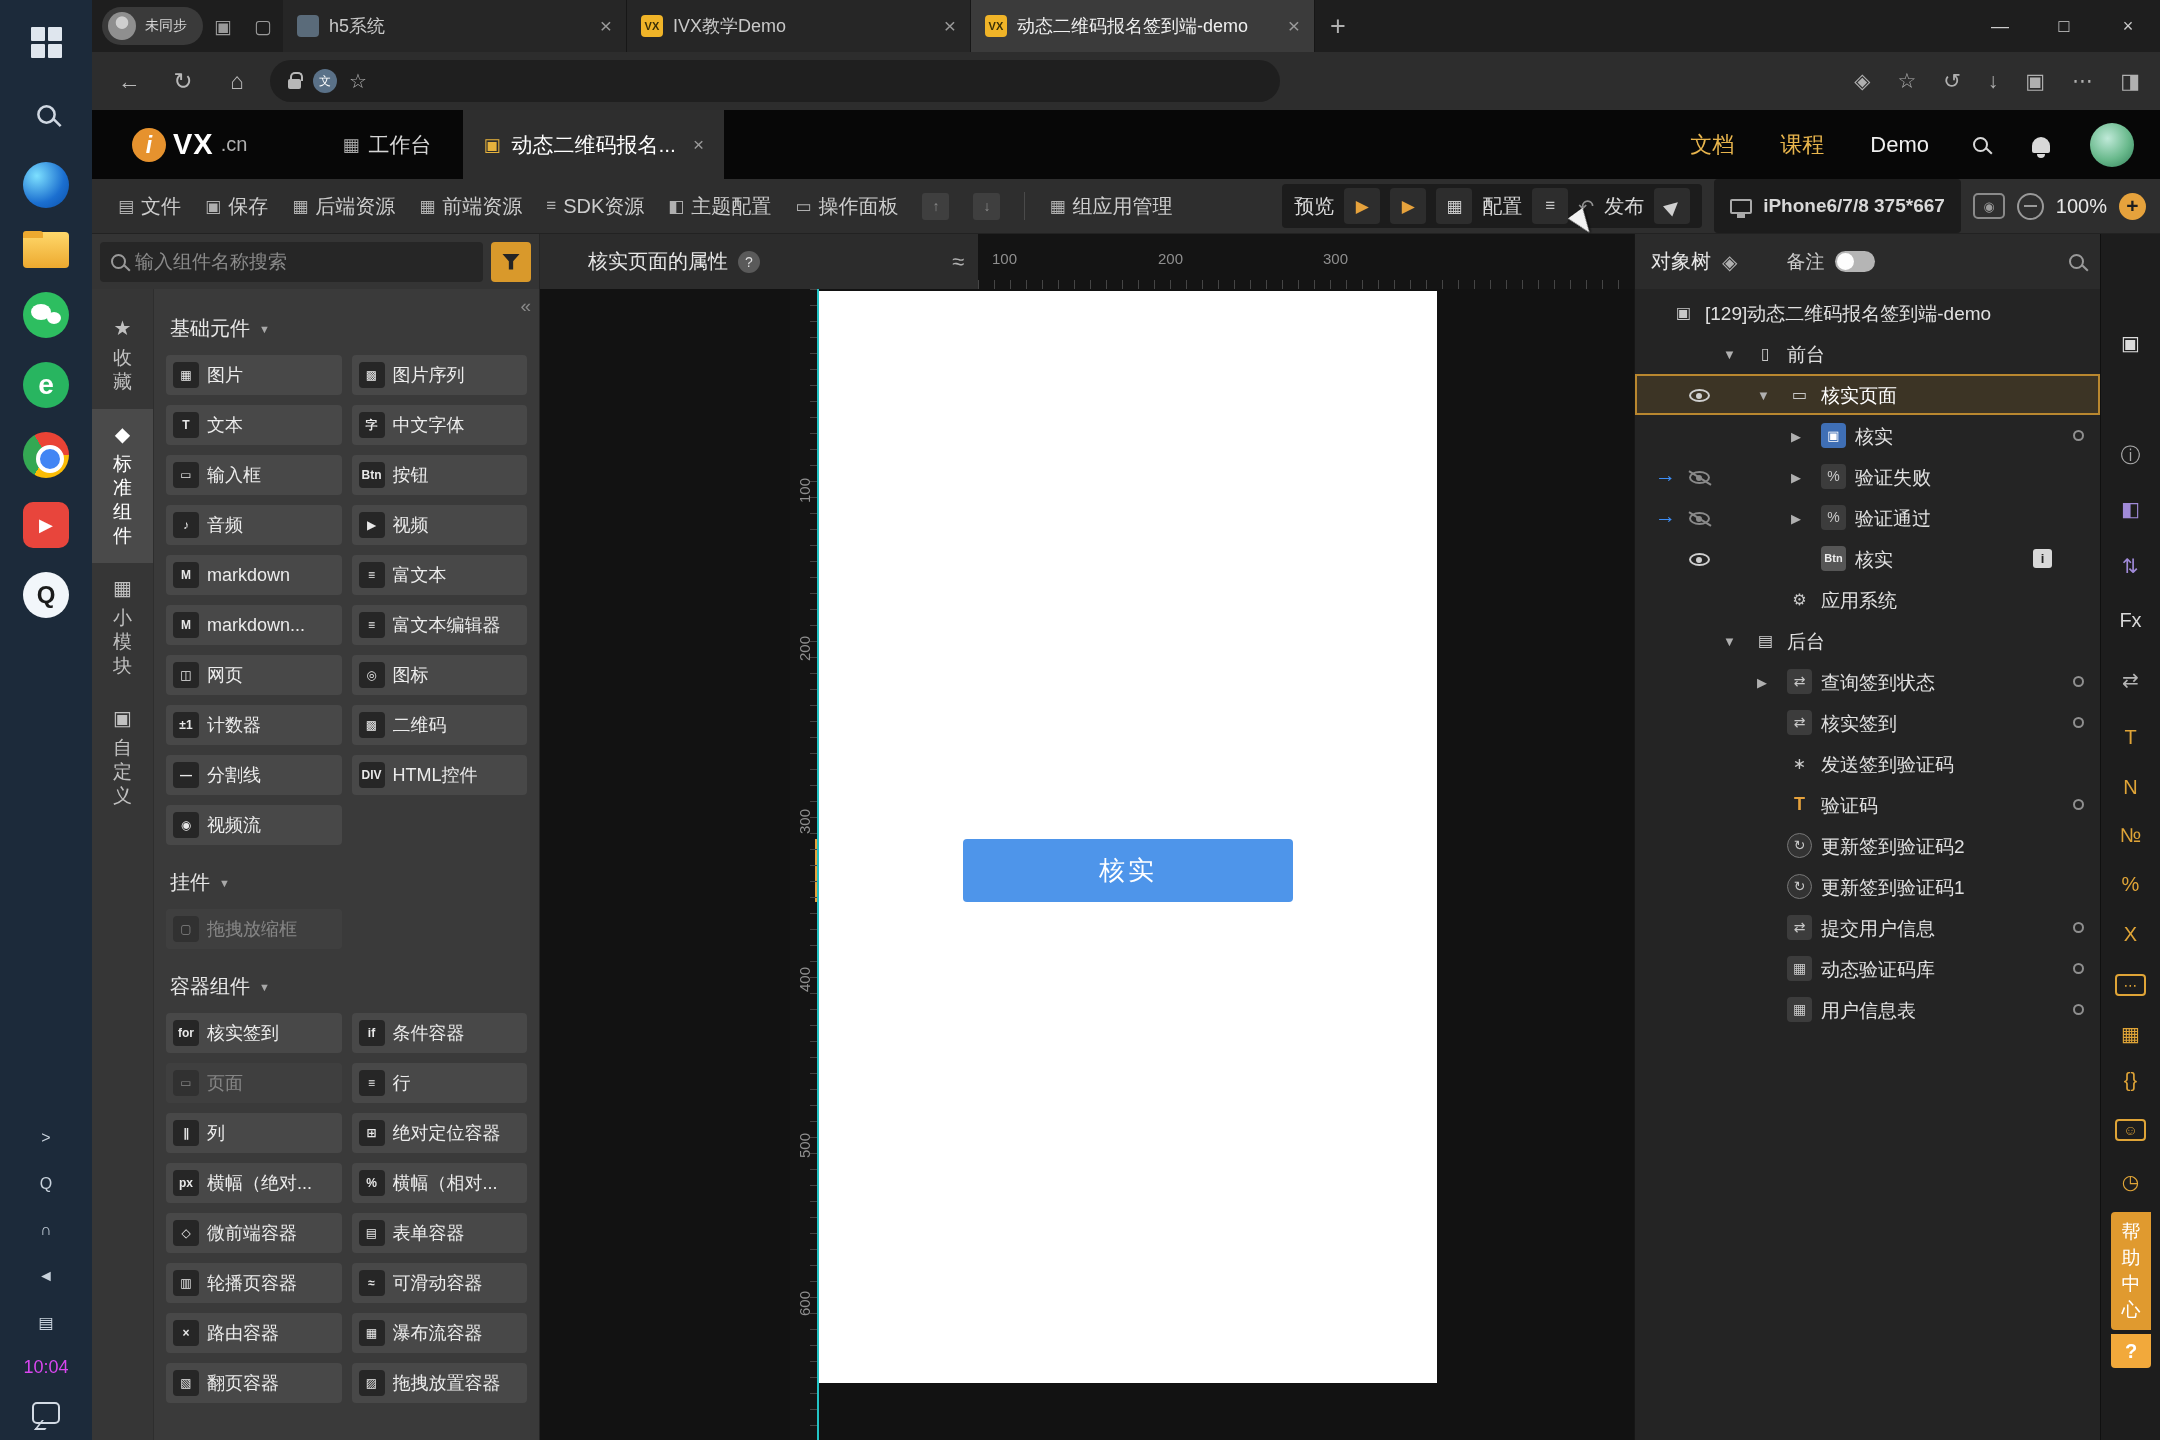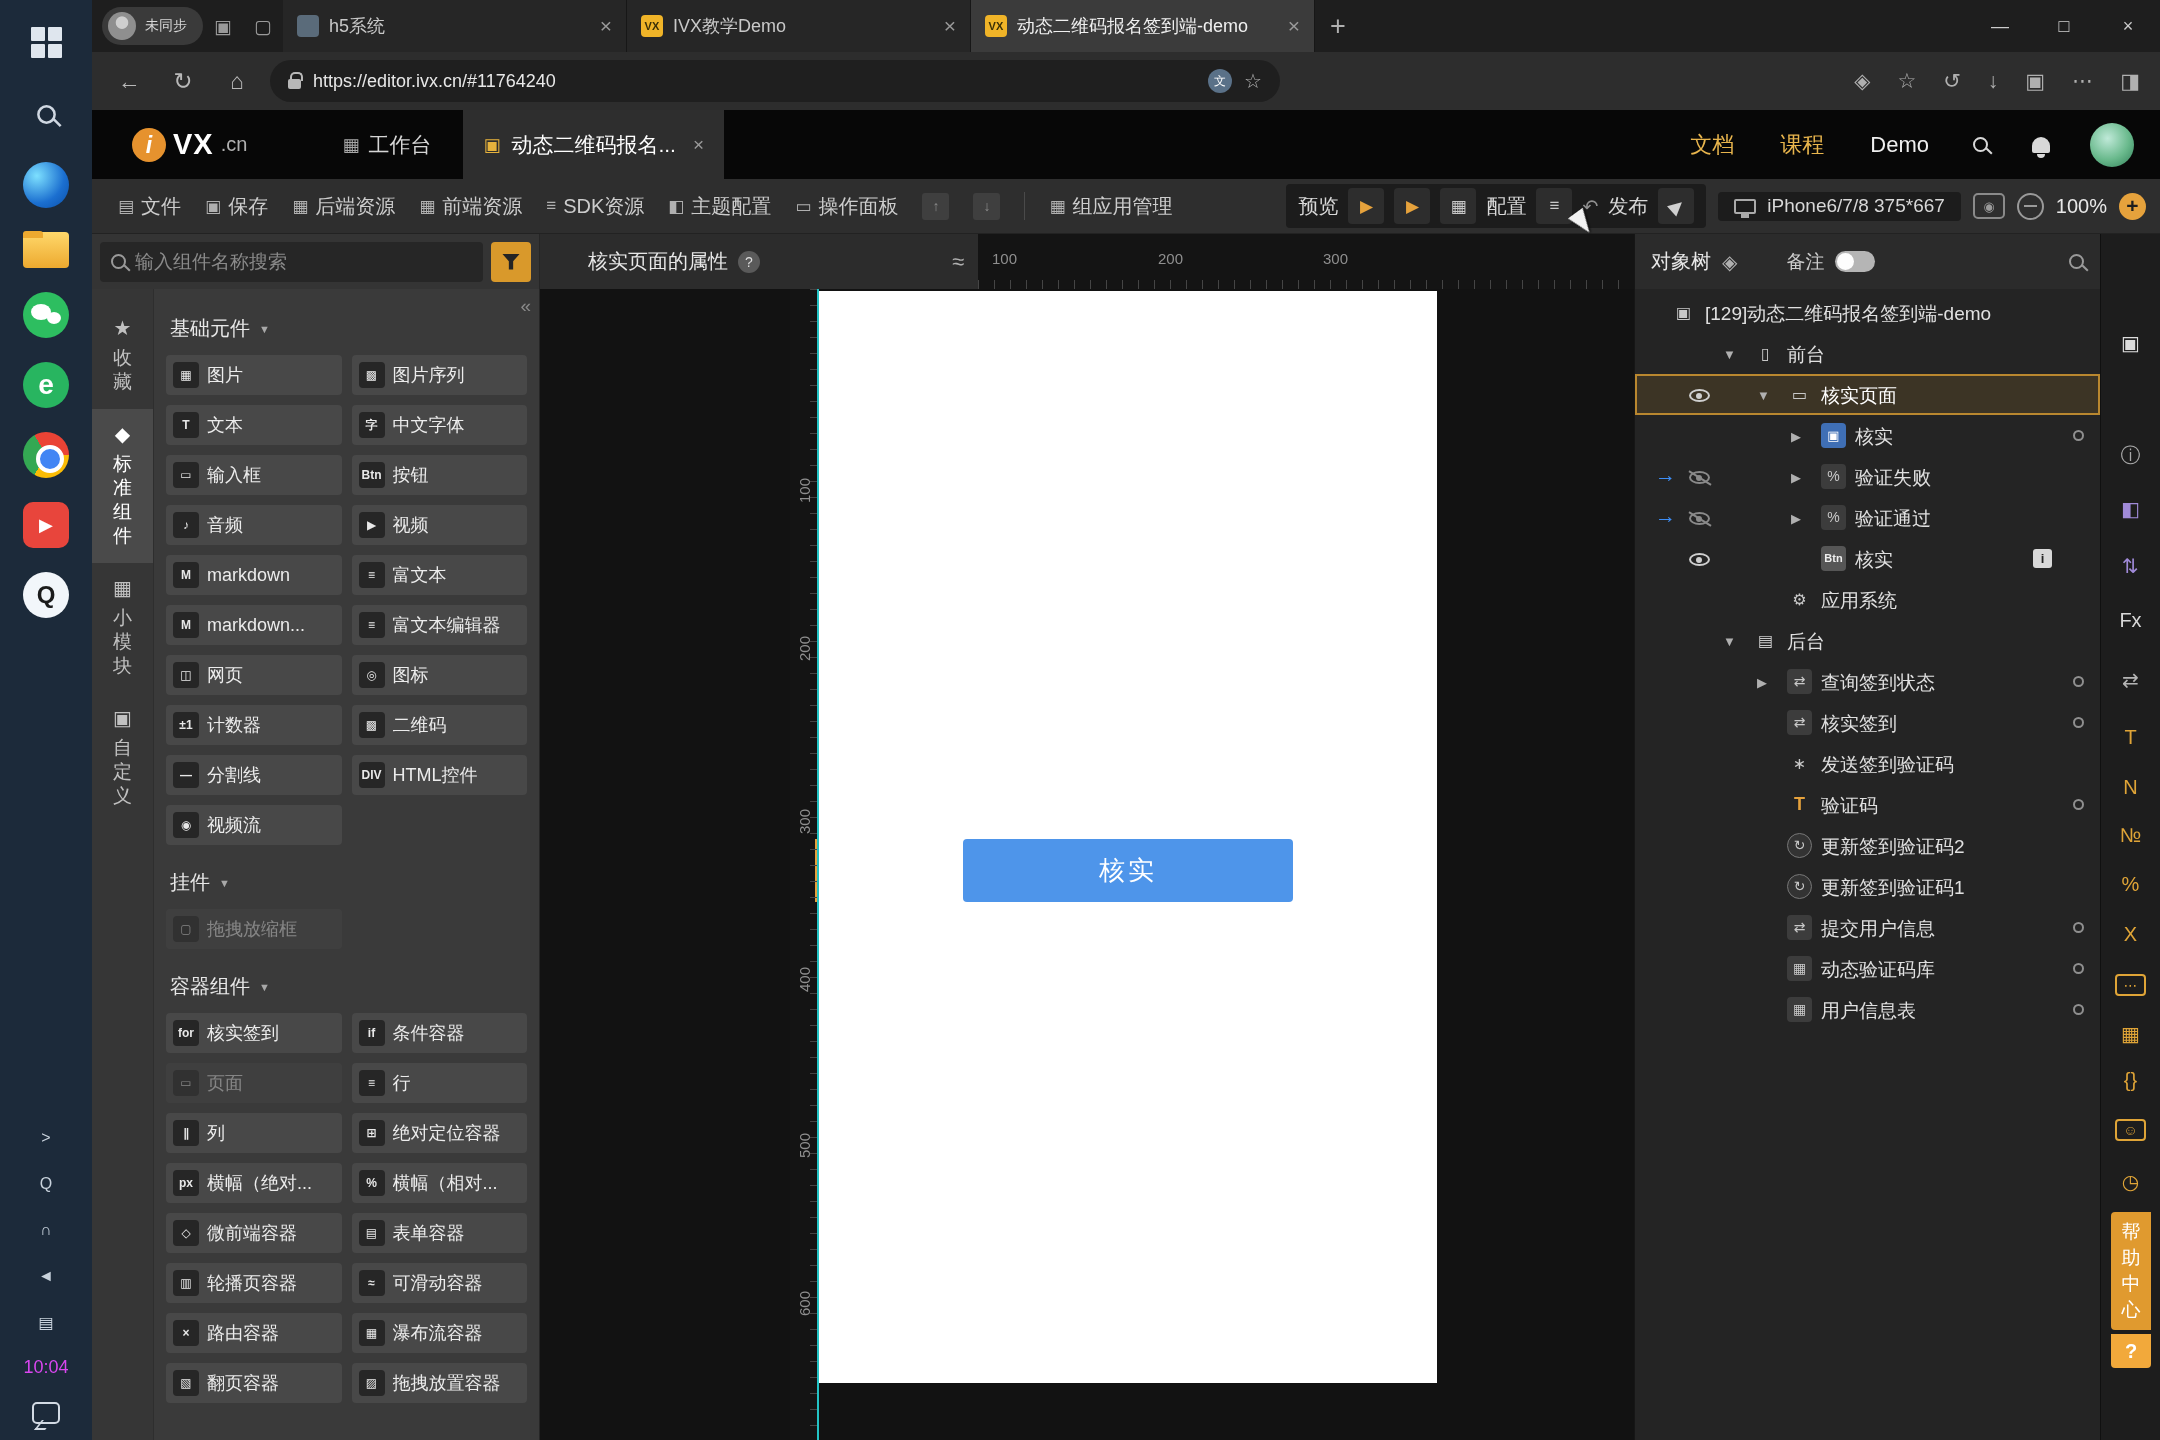--- a/index.html
+++ b/index.html
@@ -95,21 +95,21 @@
   .mini-box { width:27px; height:27px; background:#3f3f3f; border-radius:3px; color:#8a8a8a; font-size:14px; display:flex; align-items:center; justify-content:center; flex:none; }
   .tdivider { width:1px; height:28px; background:#4a4a4a; flex:none; }
   .tright { margin-left:auto; display:flex; align-items:center; gap:12px; padding-right:14px; }
   .dark-strip { background:#1c1c1c; border-radius:4px; height:44px; display:flex; align-items:center; gap:10px; padding:8px 12px; flex:none; }
   .grp-label { color:#d8d8d8; font-size:20px; }
   .sq-btn { width:36px; height:36px; background:#2d2d2d; border-radius:4px; display:flex; align-items:center; justify-content:center; font-size:17px; flex:none; }
   .play { color:#e6a23c; }
   .gray-g { color:#c8c8c8; }
   .undo { color:#909090; font-size:19px; }
   .plane { color:#d0d0d0; font-size:18px; transform:rotate(-42deg); display:inline-block; }
-  .device-pill { background:#1c1c1c; border-radius:4px; height:29px; display:flex; align-items:center; gap:11px; padding:0 16px; flex:none; }
+  .device-pill { background:#1c1c1c; border-radius:4px; height:54px; display:flex; align-items:center; gap:11px; padding:0 16px; flex:none;font-weight:bold; }
   .monitor { width:22px; height:15px; border:2px solid #aaa; border-radius:2px; position:relative; flex:none; }
   .monitor::after { content:""; position:absolute; left:5px; bottom:-6px; width:8px; height:4px; background:#aaa; }
   .device-label { color:#d8d8d8; font-size:19px; white-space:nowrap; }
   .cam { width:32px; height:26px; border:2px solid #8a8a8a; border-radius:5px; color:#9a9a9a; font-size:13px; display:flex; align-items:center; justify-content:center; flex:none; }
   .zoom-minus { width:27px; height:27px; border-radius:50%; border:2px solid #9a9a9a; position:relative; flex:none; }
   .zoom-minus::after { content:""; position:absolute; left:5px; top:10.5px; width:13px; height:2px; background:#9a9a9a; }
   .zoom-label { color:#e8e8e8; font-size:20px; }
   .zoom-plus { width:27px; height:27px; border-radius:50%; background:#e6a23c; color:#1e1e1e; font-size:21px; font-weight:bold; text-align:center; line-height:25px; flex:none; }
 
   
@@ -268,21 +268,20 @@
         <span class="win-ctrl">×</span>
       </div>
     </div>
 
     <div class="navbar">
       <span class="nav-ico">←</span>
       <span class="nav-ico">↻</span>
       <span class="nav-ico">⌂</span>
       <div class="url-pill">
         <span class="lock"></span>
-        <span class="url-text">https://editor.ivx.cn/#11764240</span>
         <span class="pill-translate">文</span>
         <span class="pill-star">☆</span>
       </div>
       <div class="addr-icons">
         <span class="addr-ico">◈</span>
         <span class="addr-ico">☆</span>
         <span class="addr-ico">↺</span>
         <span class="addr-ico">↓</span>
         <span class="addr-ico">▣</span>
         <span class="addr-ico">⋯</span>

